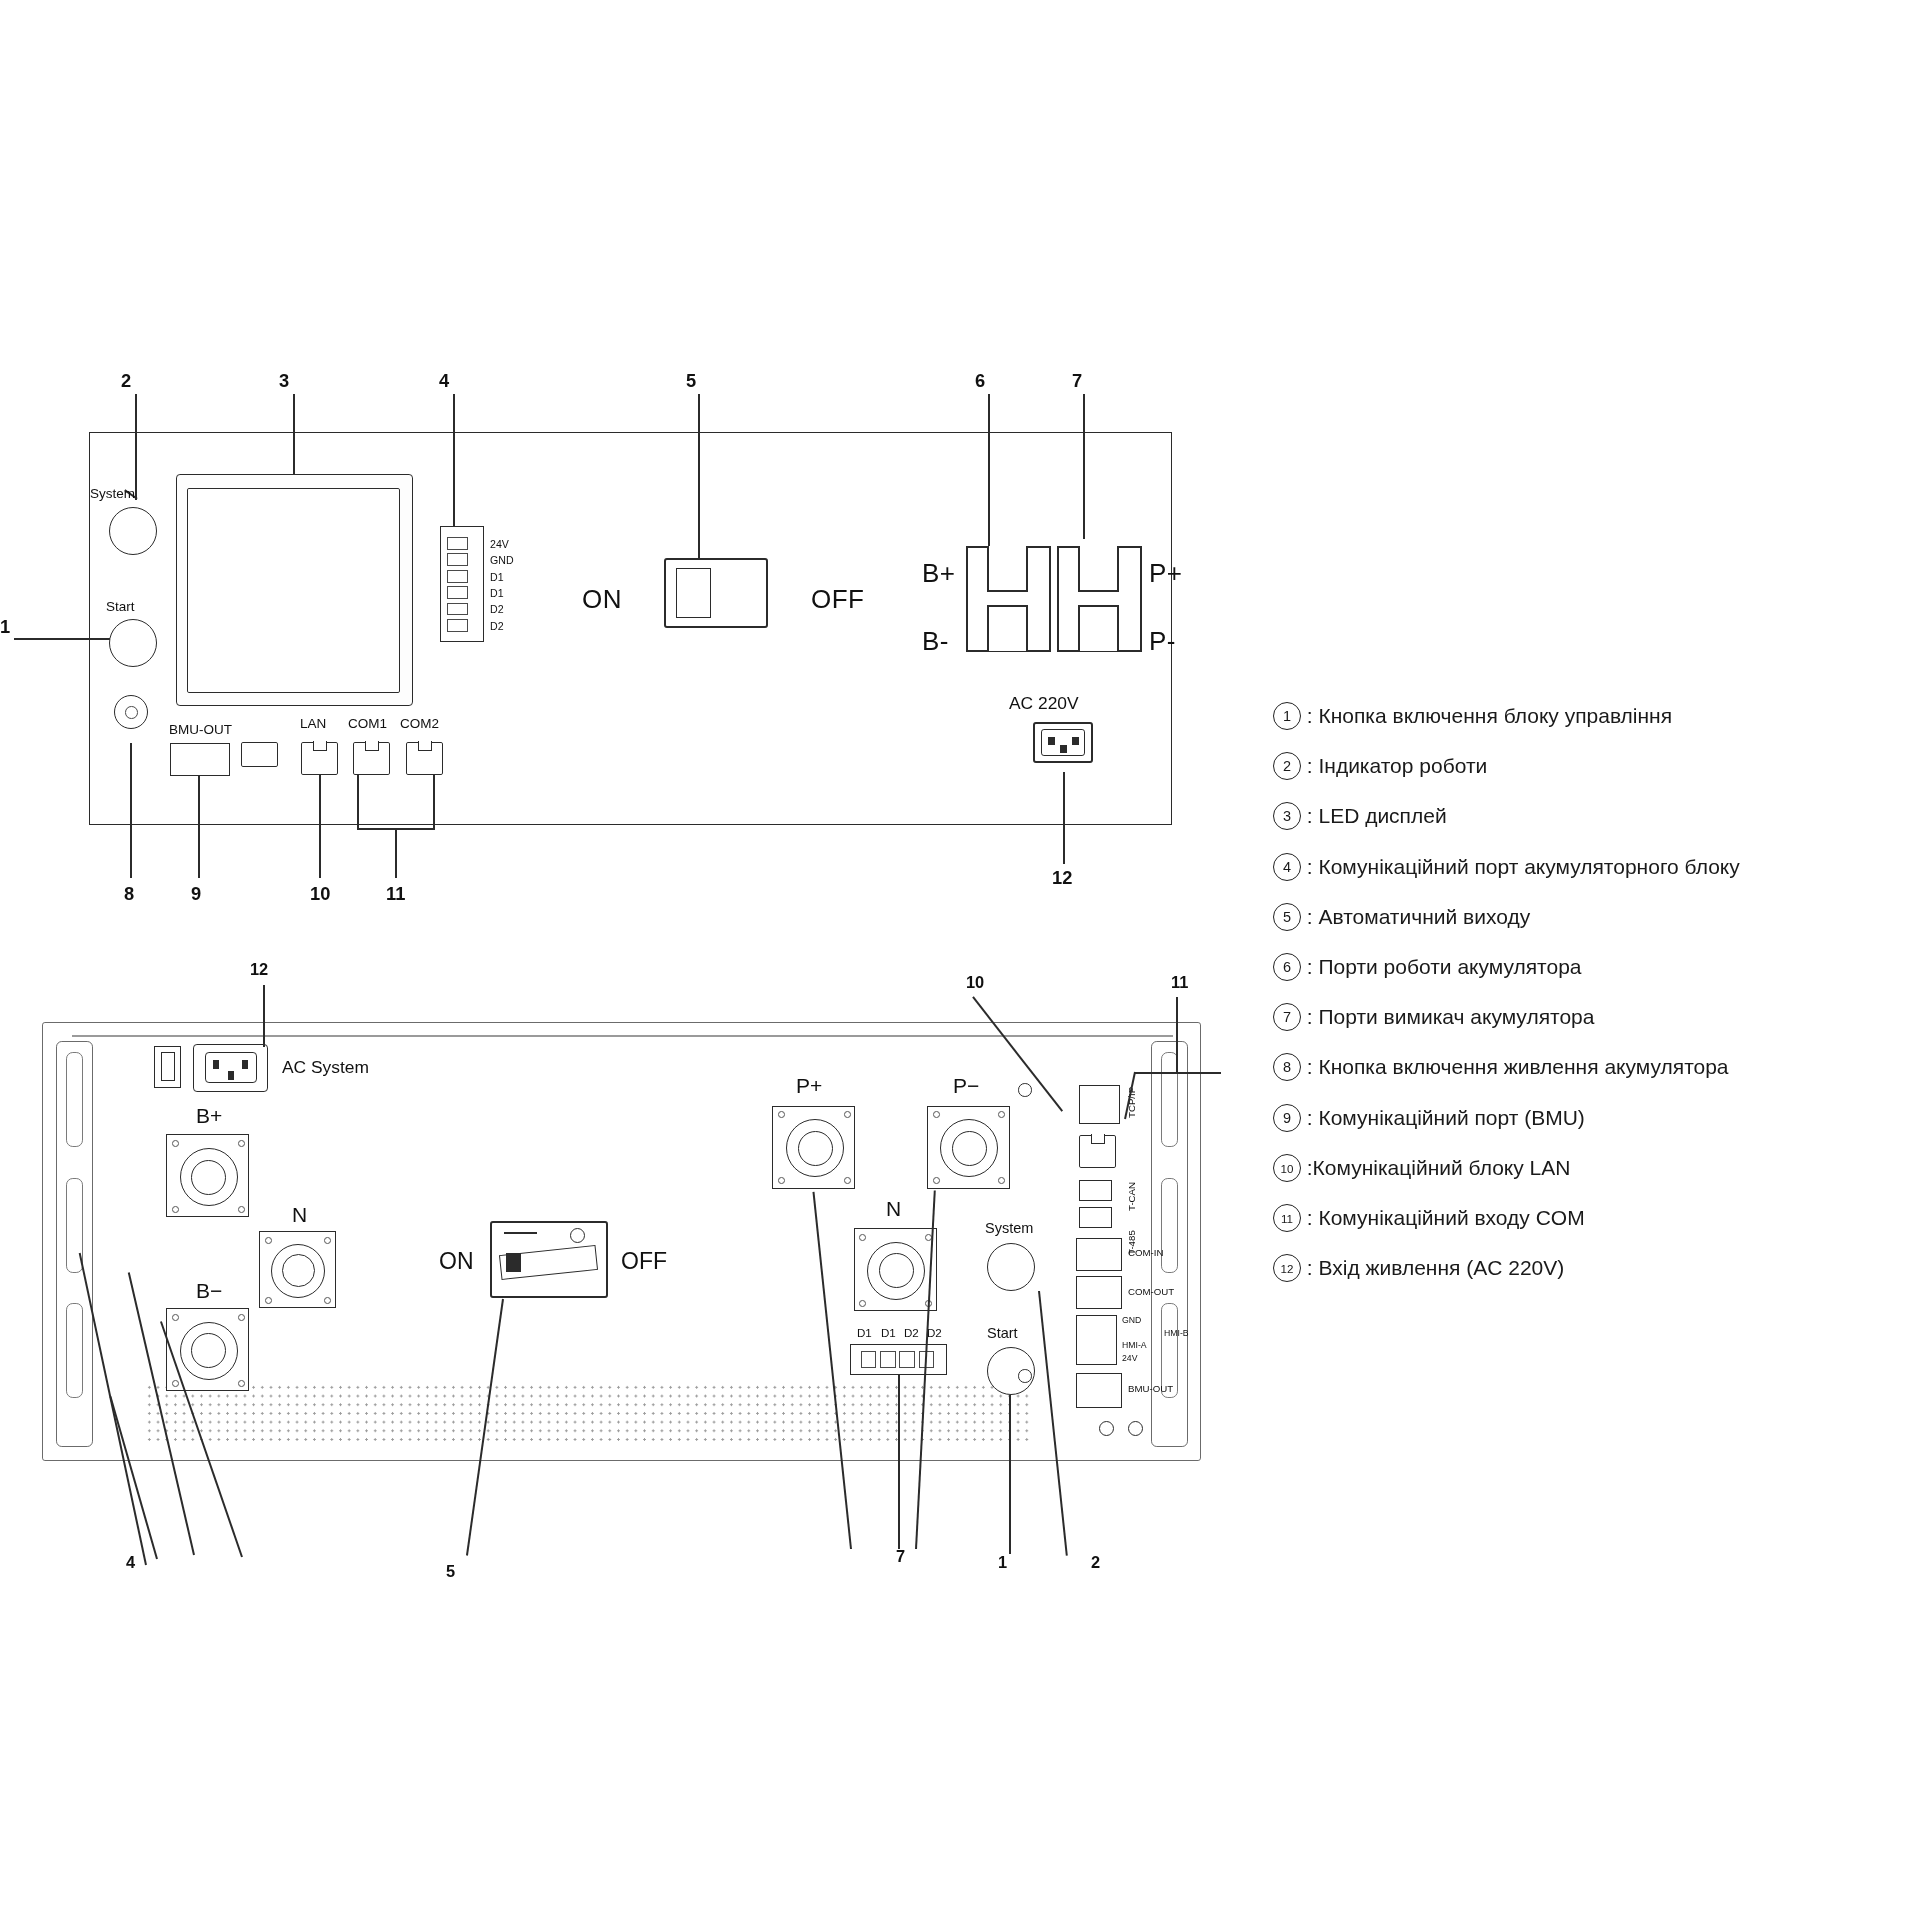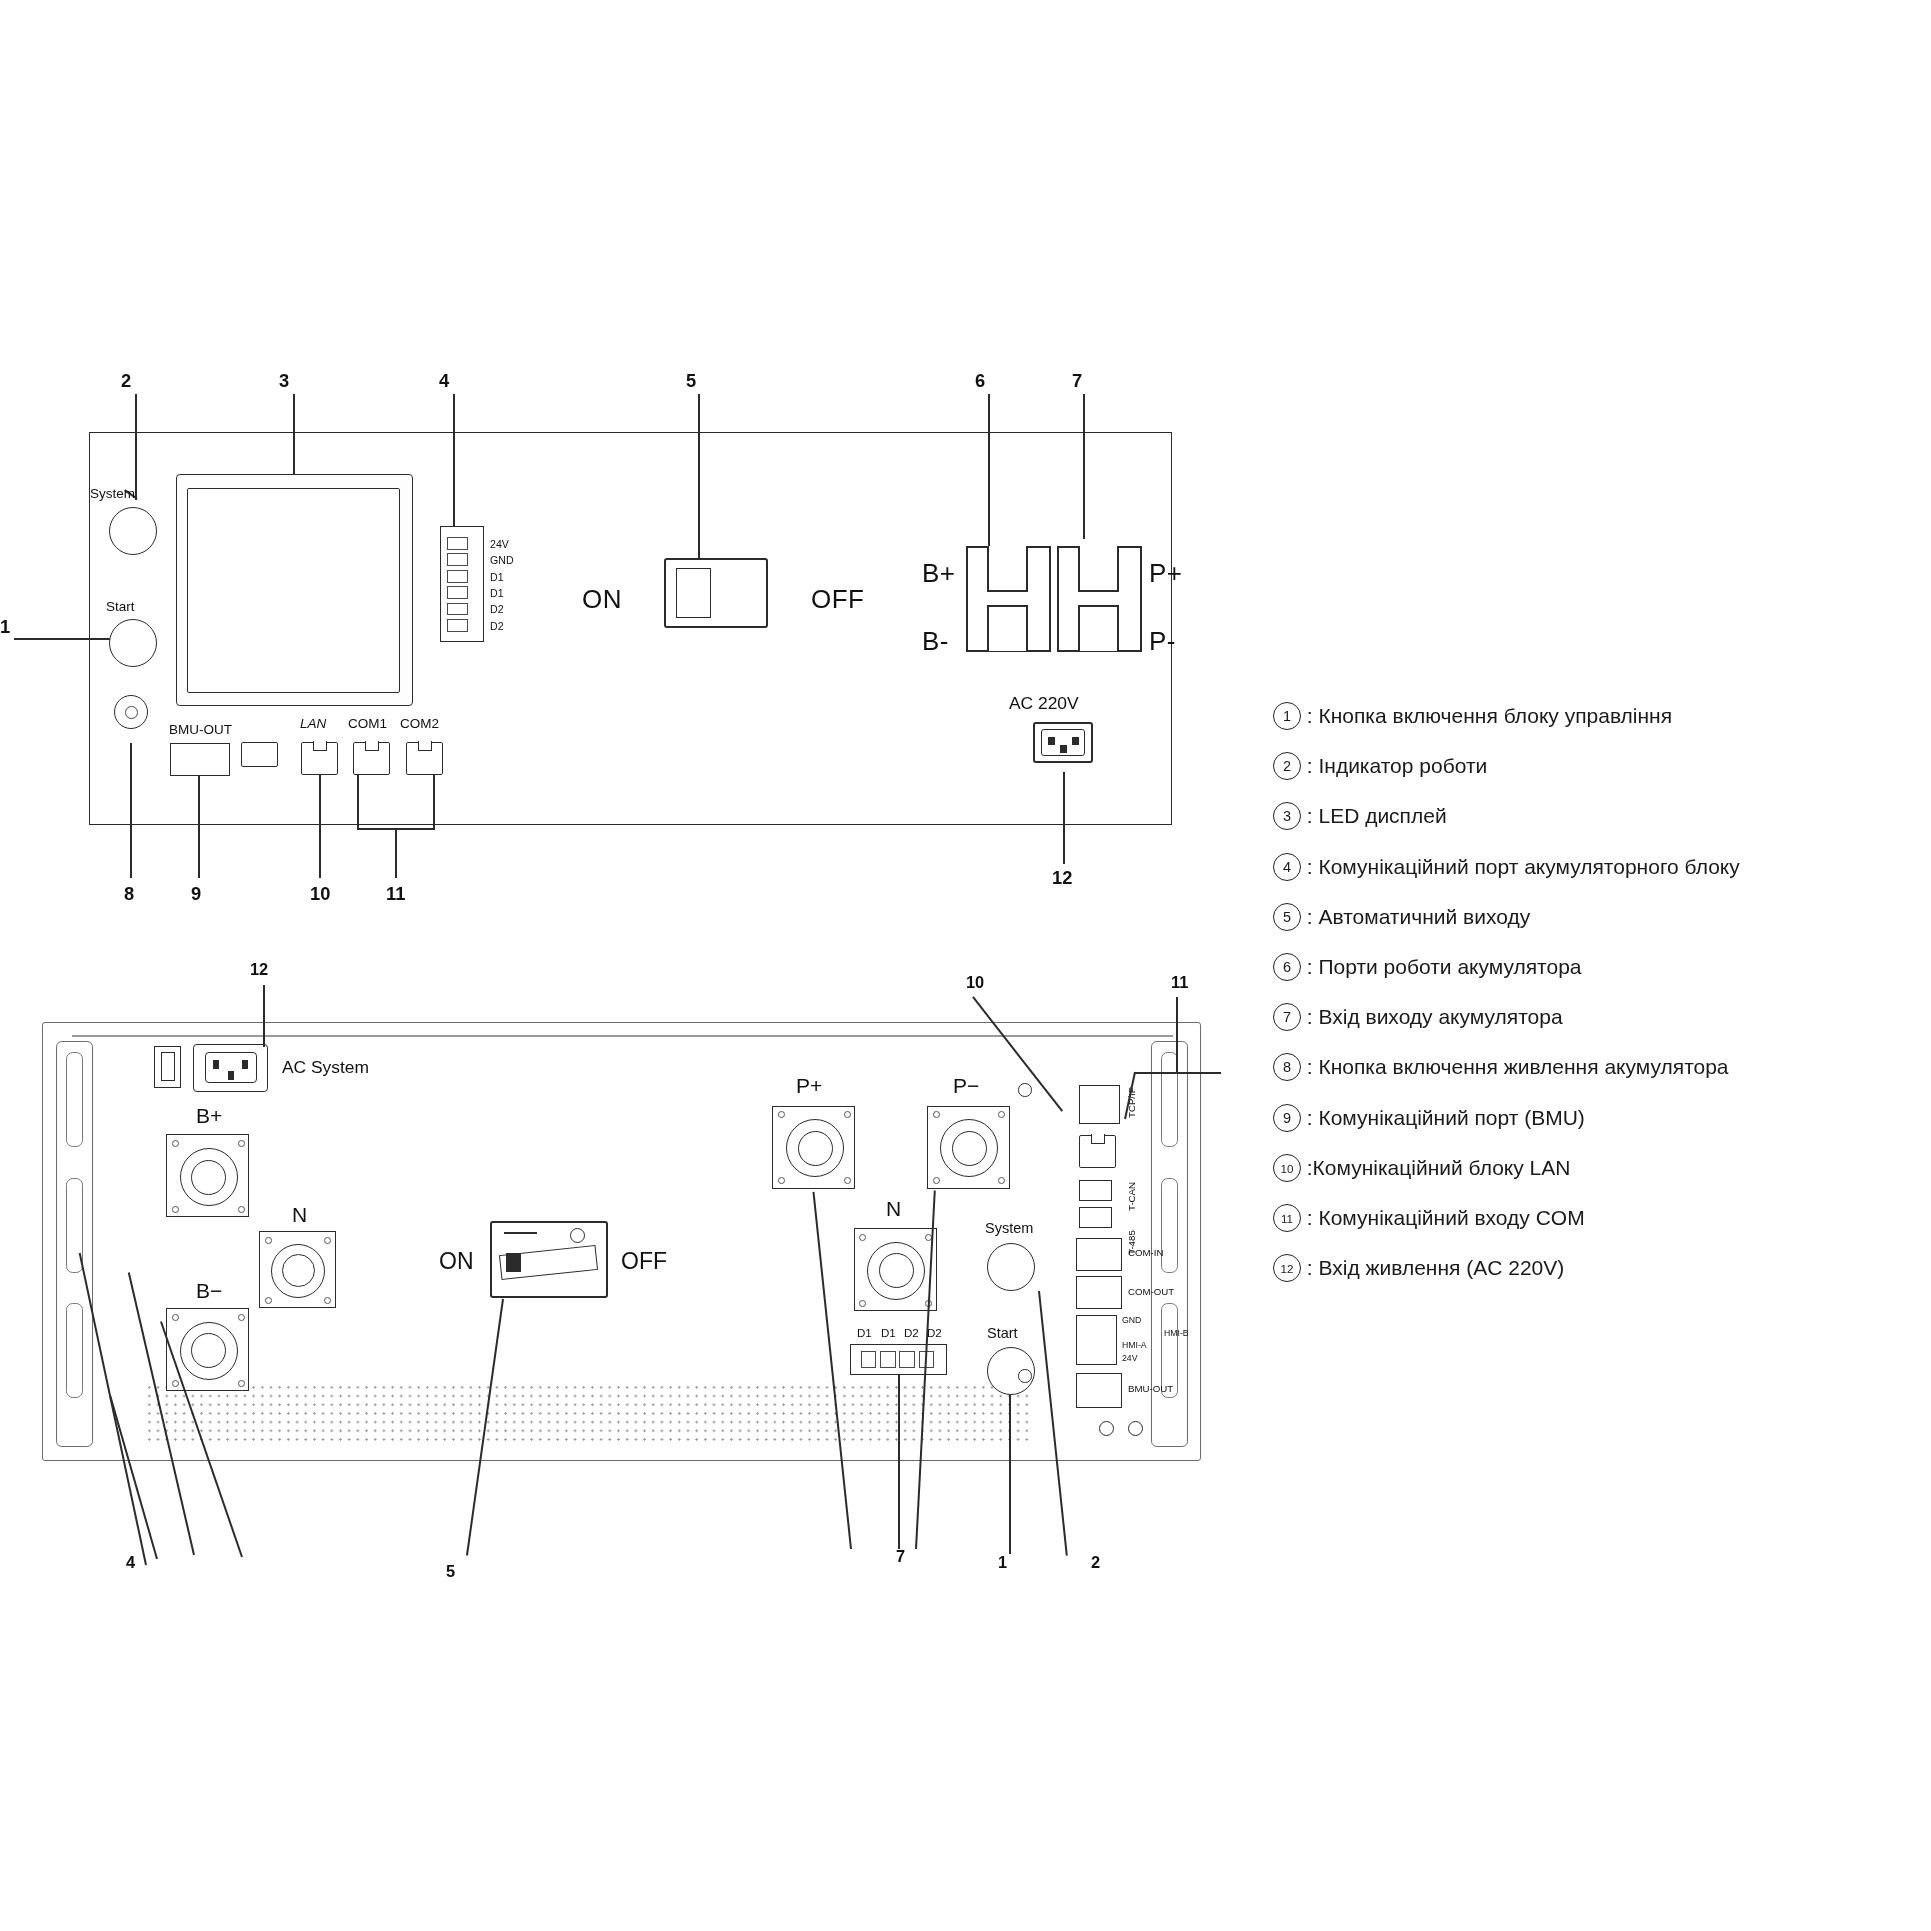--- a/index.html
+++ b/index.html
@@ -219,21 +219,21 @@
   <div class="txt tinytxt" style="left:490px; top:554px;">GND</div>
   <div class="txt tinytxt" style="left:490px; top:571px;">D1</div>
   <div class="txt tinytxt" style="left:490px; top:587px;">D1</div>
   <div class="txt tinytxt" style="left:490px; top:603px;">D2</div>
   <div class="txt tinytxt" style="left:490px; top:620px;">D2</div>
 
   <div class="txt smalltxt" style="left:169px; top:722px;">BMU-OUT</div>
   <div class="abs" style="left:170px; top:743px; width:60px; height:33px; border:1.9px solid #2b2b2b; background:#fff;"></div>
   <div class="abs" style="left:241px; top:742px; width:37px; height:25px; border:1.9px solid #2b2b2b; background:#fff; border-radius:1.9px;"></div>
 
-  <div class="txt smalltxt" style="left:300px; top:716px;font-style:italic;">LAN</div>
+  <div class="txt smalltxt" style="left:300px; top:716px;">LAN</div>
   <div class="abs rj45" style="left:301px; top:742px; width:37px; height:33px;"></div>
 
   <div class="txt smalltxt" style="left:348px; top:716px;">COM1</div>
   <div class="abs rj45" style="left:353px; top:742px; width:37px; height:33px;"></div>
 
   <div class="txt smalltxt" style="left:400px; top:716px;">COM2</div>
   <div class="abs rj45" style="left:406px; top:742px; width:37px; height:33px;"></div>
 
   <div class="txt bigtxt" style="left:582px; top:584px;">ON</div>
   <div class="txt bigtxt" style="left:811px; top:584px;">OFF</div>
@@ -439,21 +439,21 @@
   <div class="legend-row" style="left:1273px; top:903px;">
     <span class="circ">5</span>
     <span class="legend-text">: Автоматичний виходу</span>
   </div>
   <div class="legend-row" style="left:1273px; top:953px;">
     <span class="circ">6</span>
     <span class="legend-text">: Порти роботи акумулятора</span>
   </div>
   <div class="legend-row" style="left:1273px; top:1003px;">
     <span class="circ">7</span>
-    <span class="legend-text">: Вхід виходу акумулятора</span>
+    <span class="legend-text">: Порти вимикач акумулятора</span>
   </div>
   <div class="legend-row" style="left:1273px; top:1053px;">
     <span class="circ">8</span>
     <span class="legend-text">: Кнопка включення живлення акумулятора</span>
   </div>
   <div class="legend-row" style="left:1273px; top:1104px;">
     <span class="circ">9</span>
     <span class="legend-text">: Комунікаційний порт (BMU)</span>
   </div>
   <div class="legend-row" style="left:1273px; top:1154px;">

